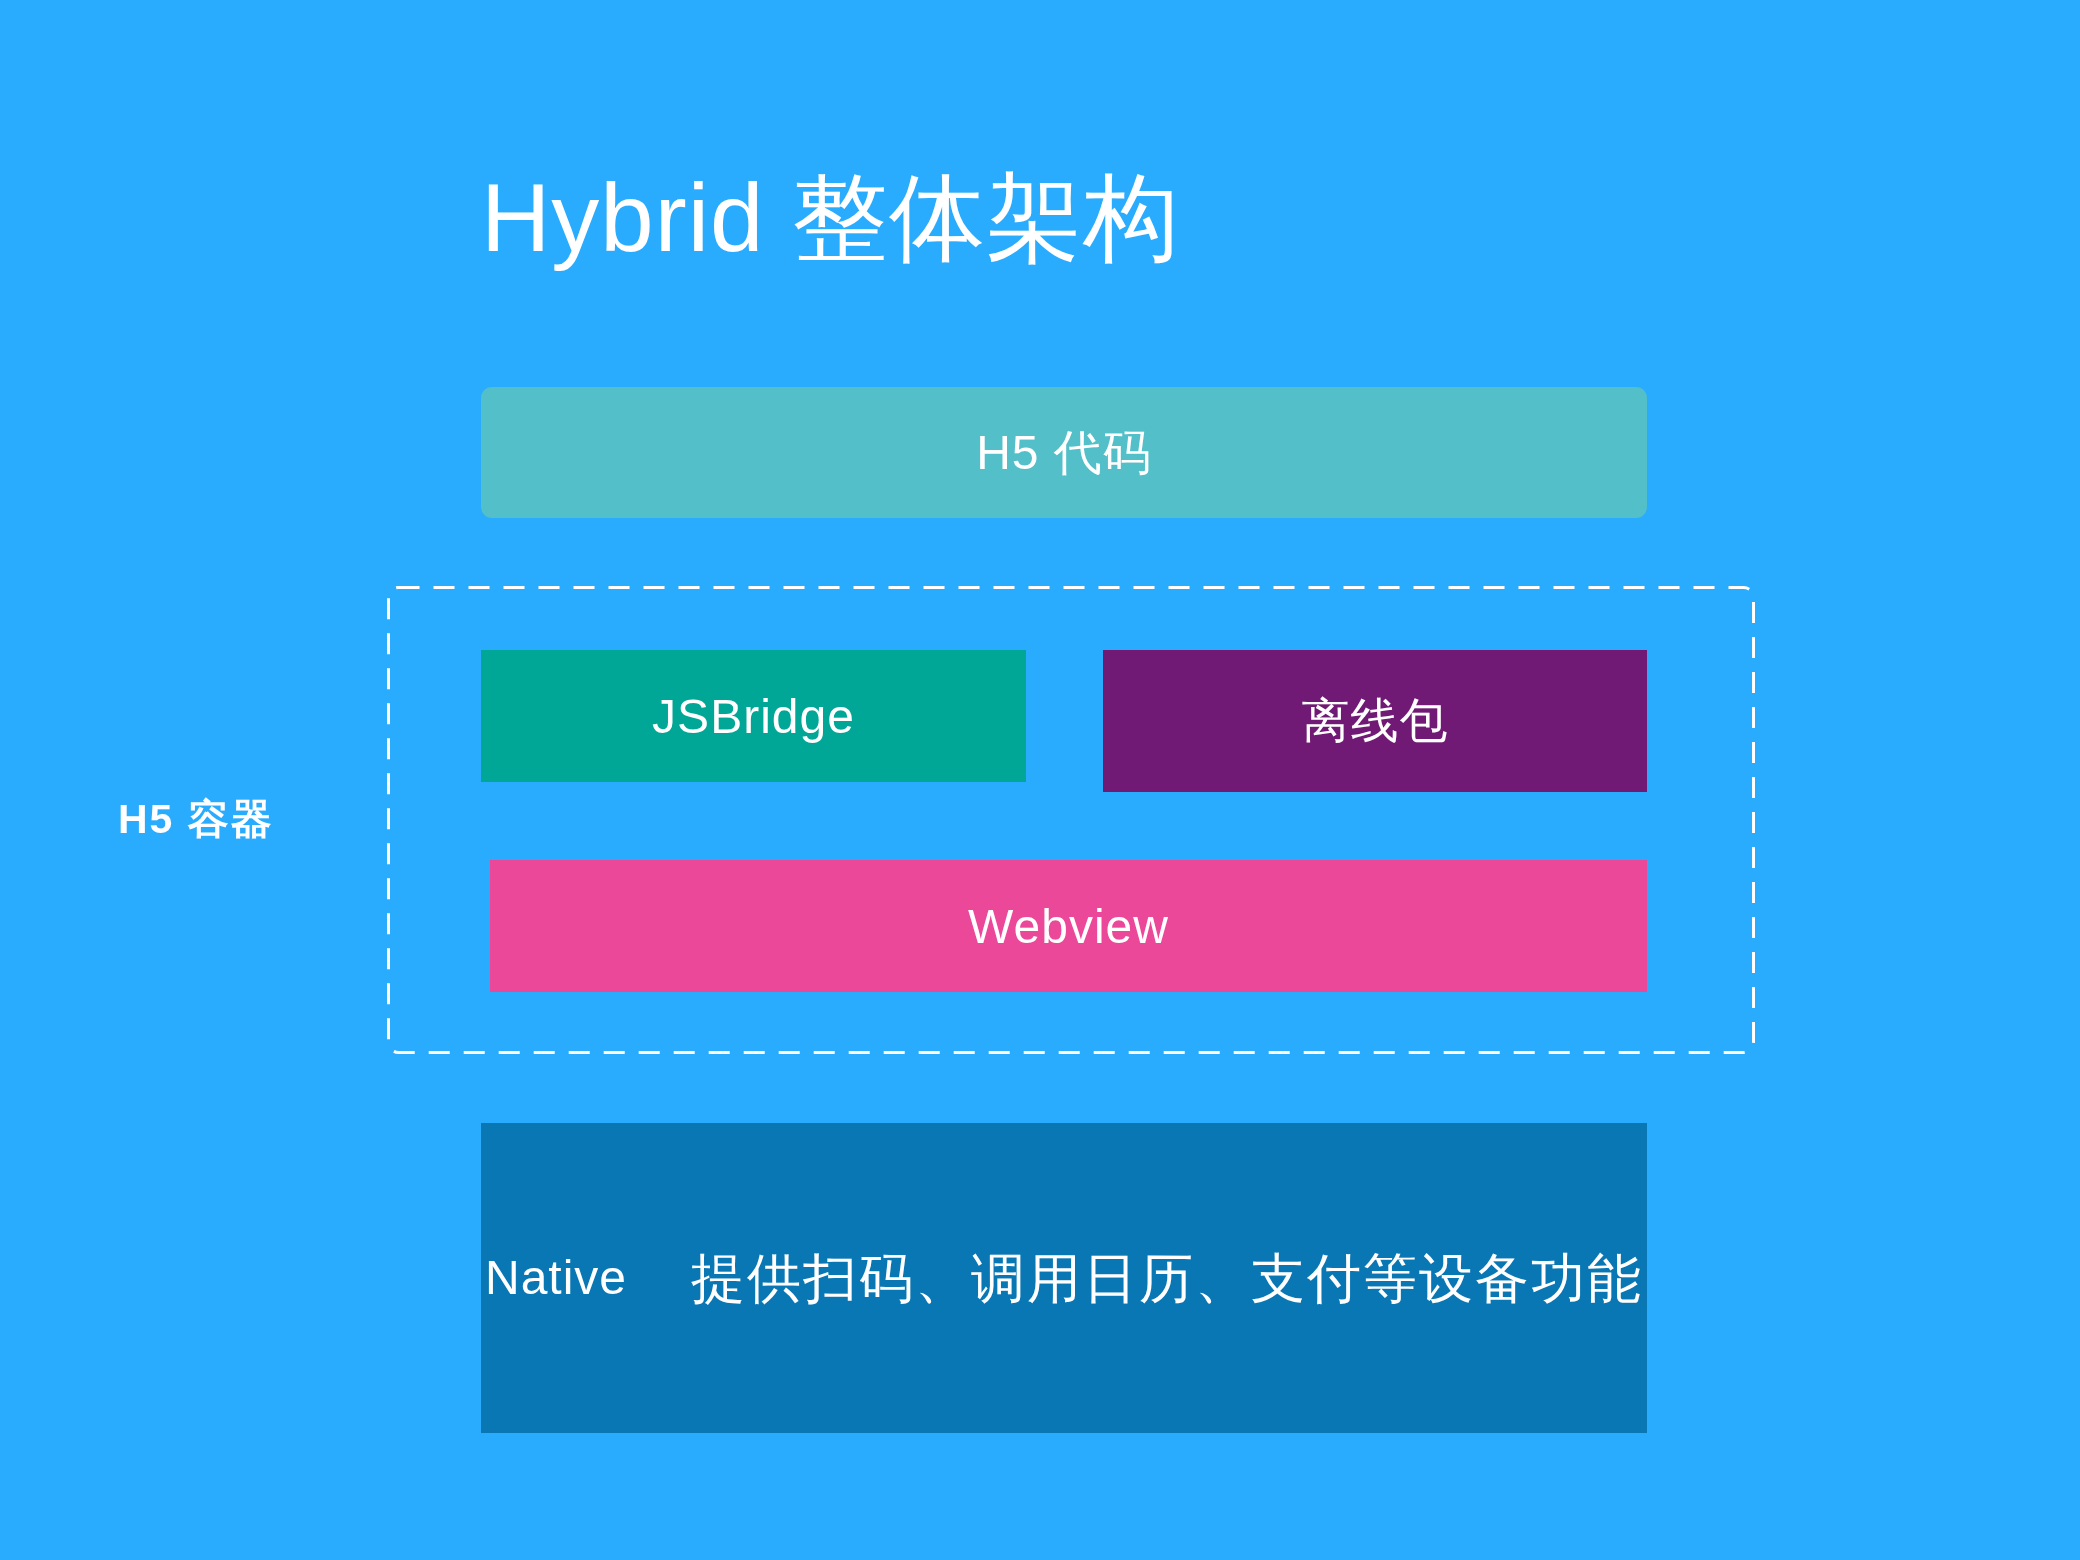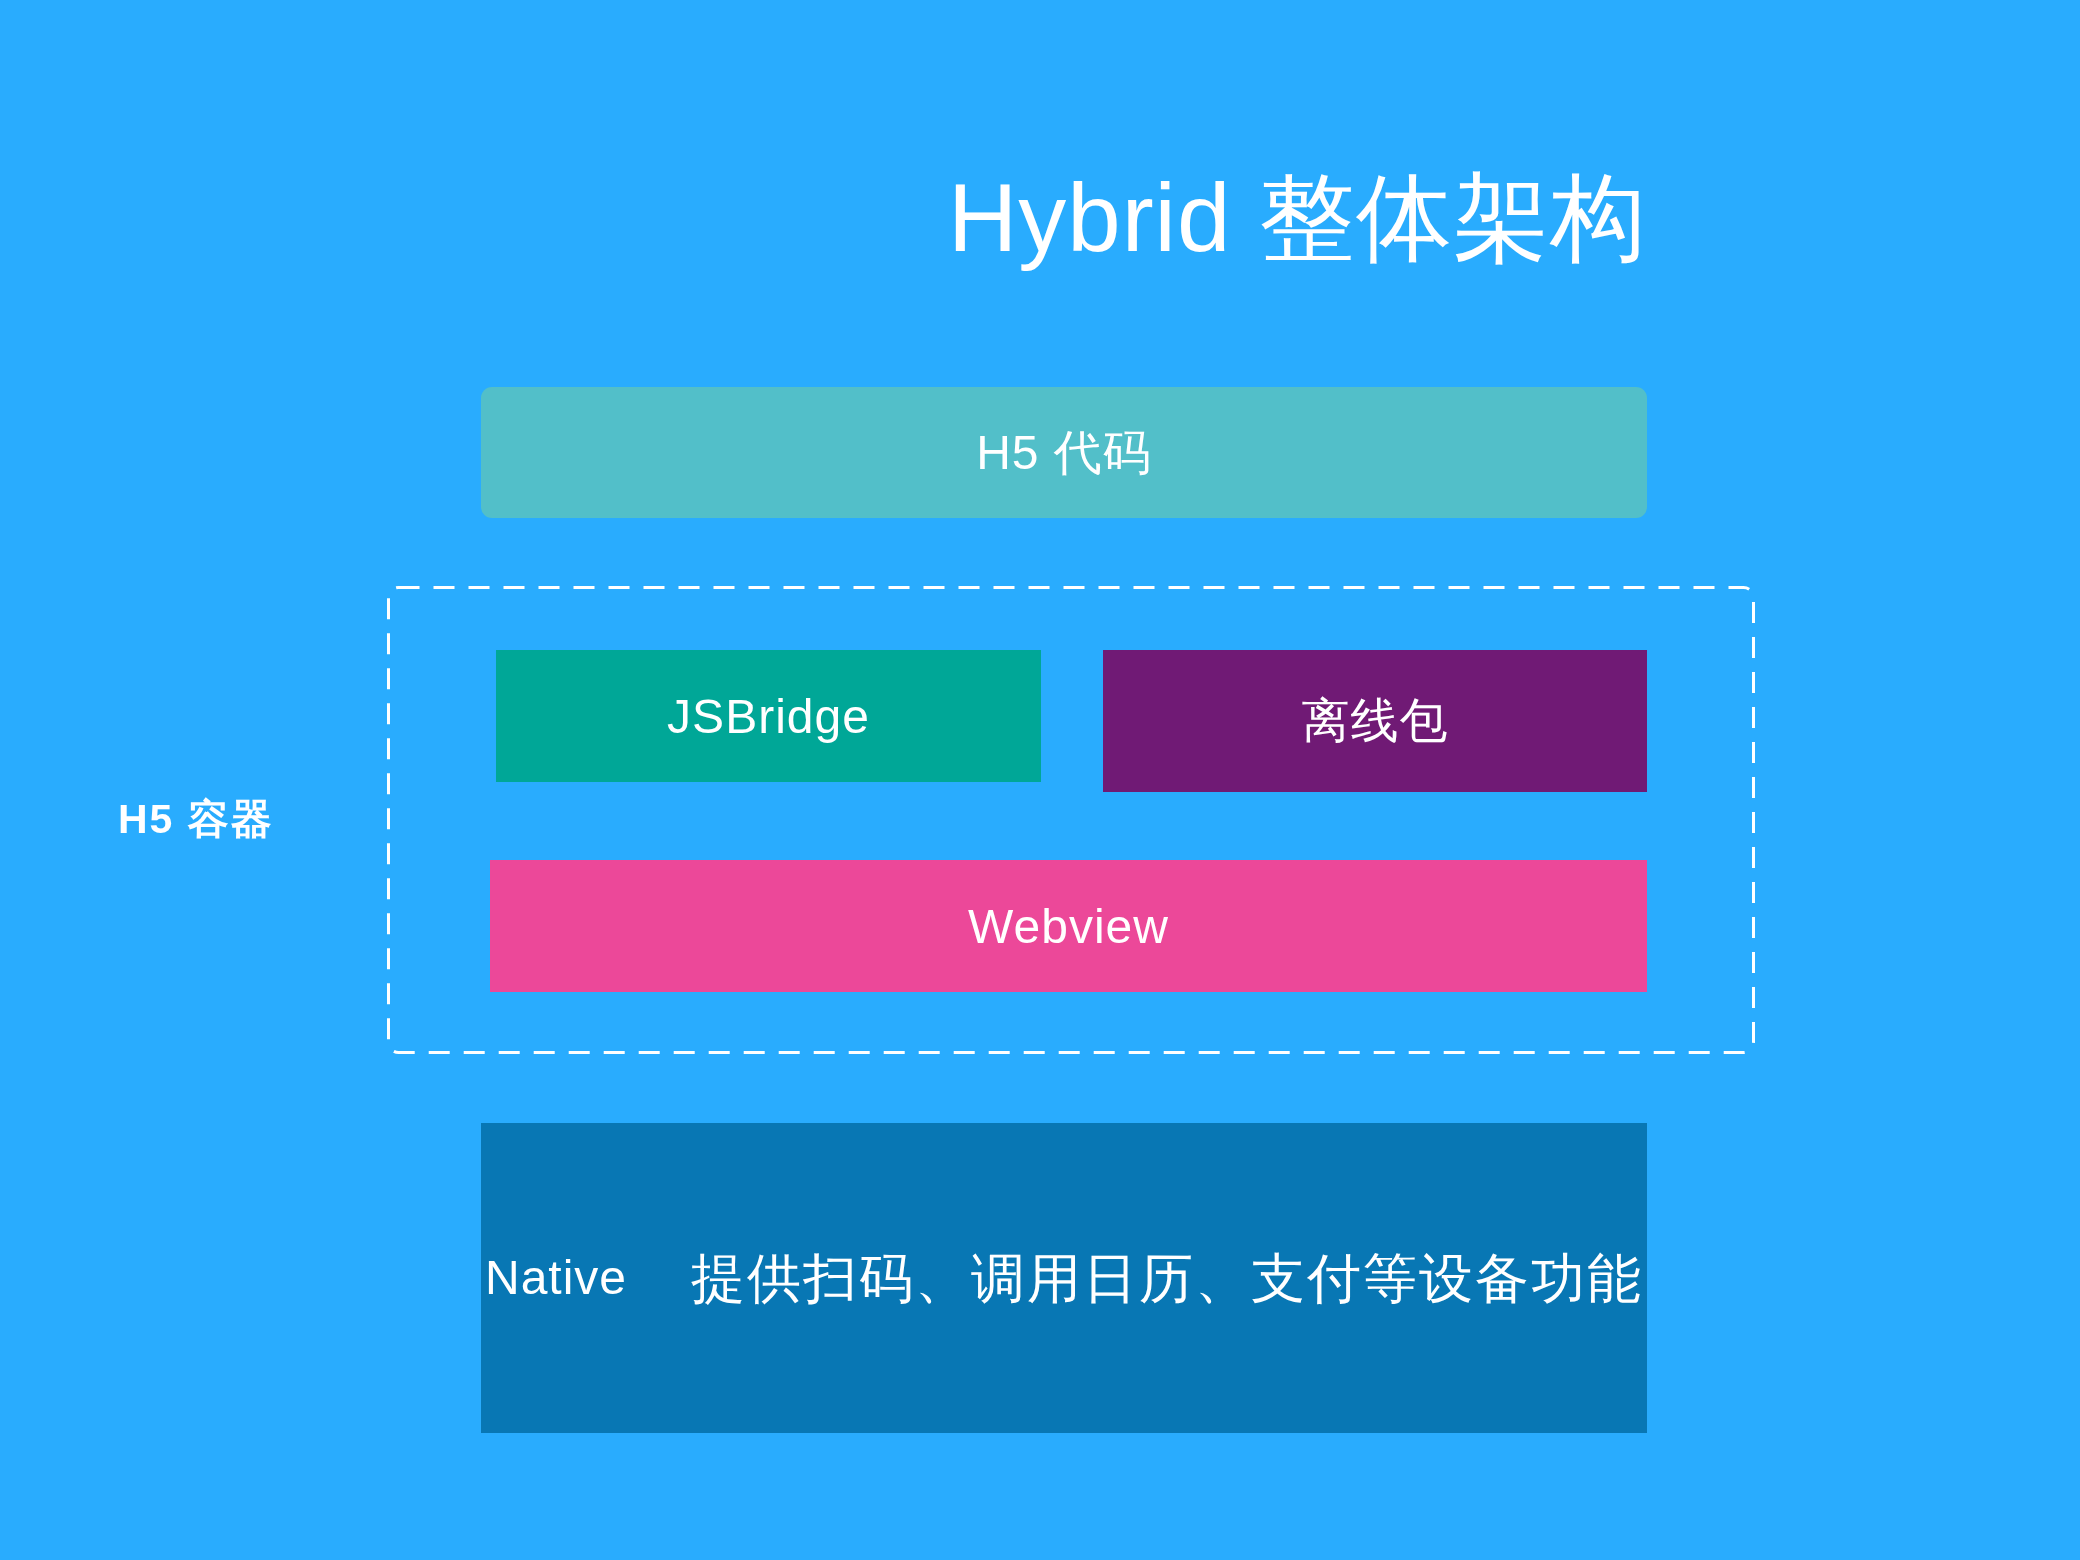--- a/index.html
+++ b/index.html
@@ -17,21 +17,21 @@
     background: #29ACFE;
     overflow: hidden;
     color: #ffffff;
   }
   .title {
     position: absolute;
     left: 481px;
     top: 158px;
     width: 1166px;
     margin: 0;
-    text-align: right;
+    text-align: left;
     font-size: 96px;
     font-weight: 300;
     line-height: 1.25;
     color: #ffffff;
     letter-spacing: 1px;
   }
   .box {
     position: absolute;
     display: flex;
     align-items: center;
@@ -55,21 +55,21 @@
     top: 586px;
     width: 1368px;
     height: 468px;
   }
   .dashed-container svg.border-rect {
     position: absolute;
     left: 0;
     top: 0;
   }
   .box-jsbridge {
-    left: 109px;
+    left: 94px;
     top: 64px;
     width: 545px;
     height: 132px;
     background: #00A797;
   }
   .box-offline {
     left: 716px;
     top: 64px;
     width: 544px;
     height: 142px;

